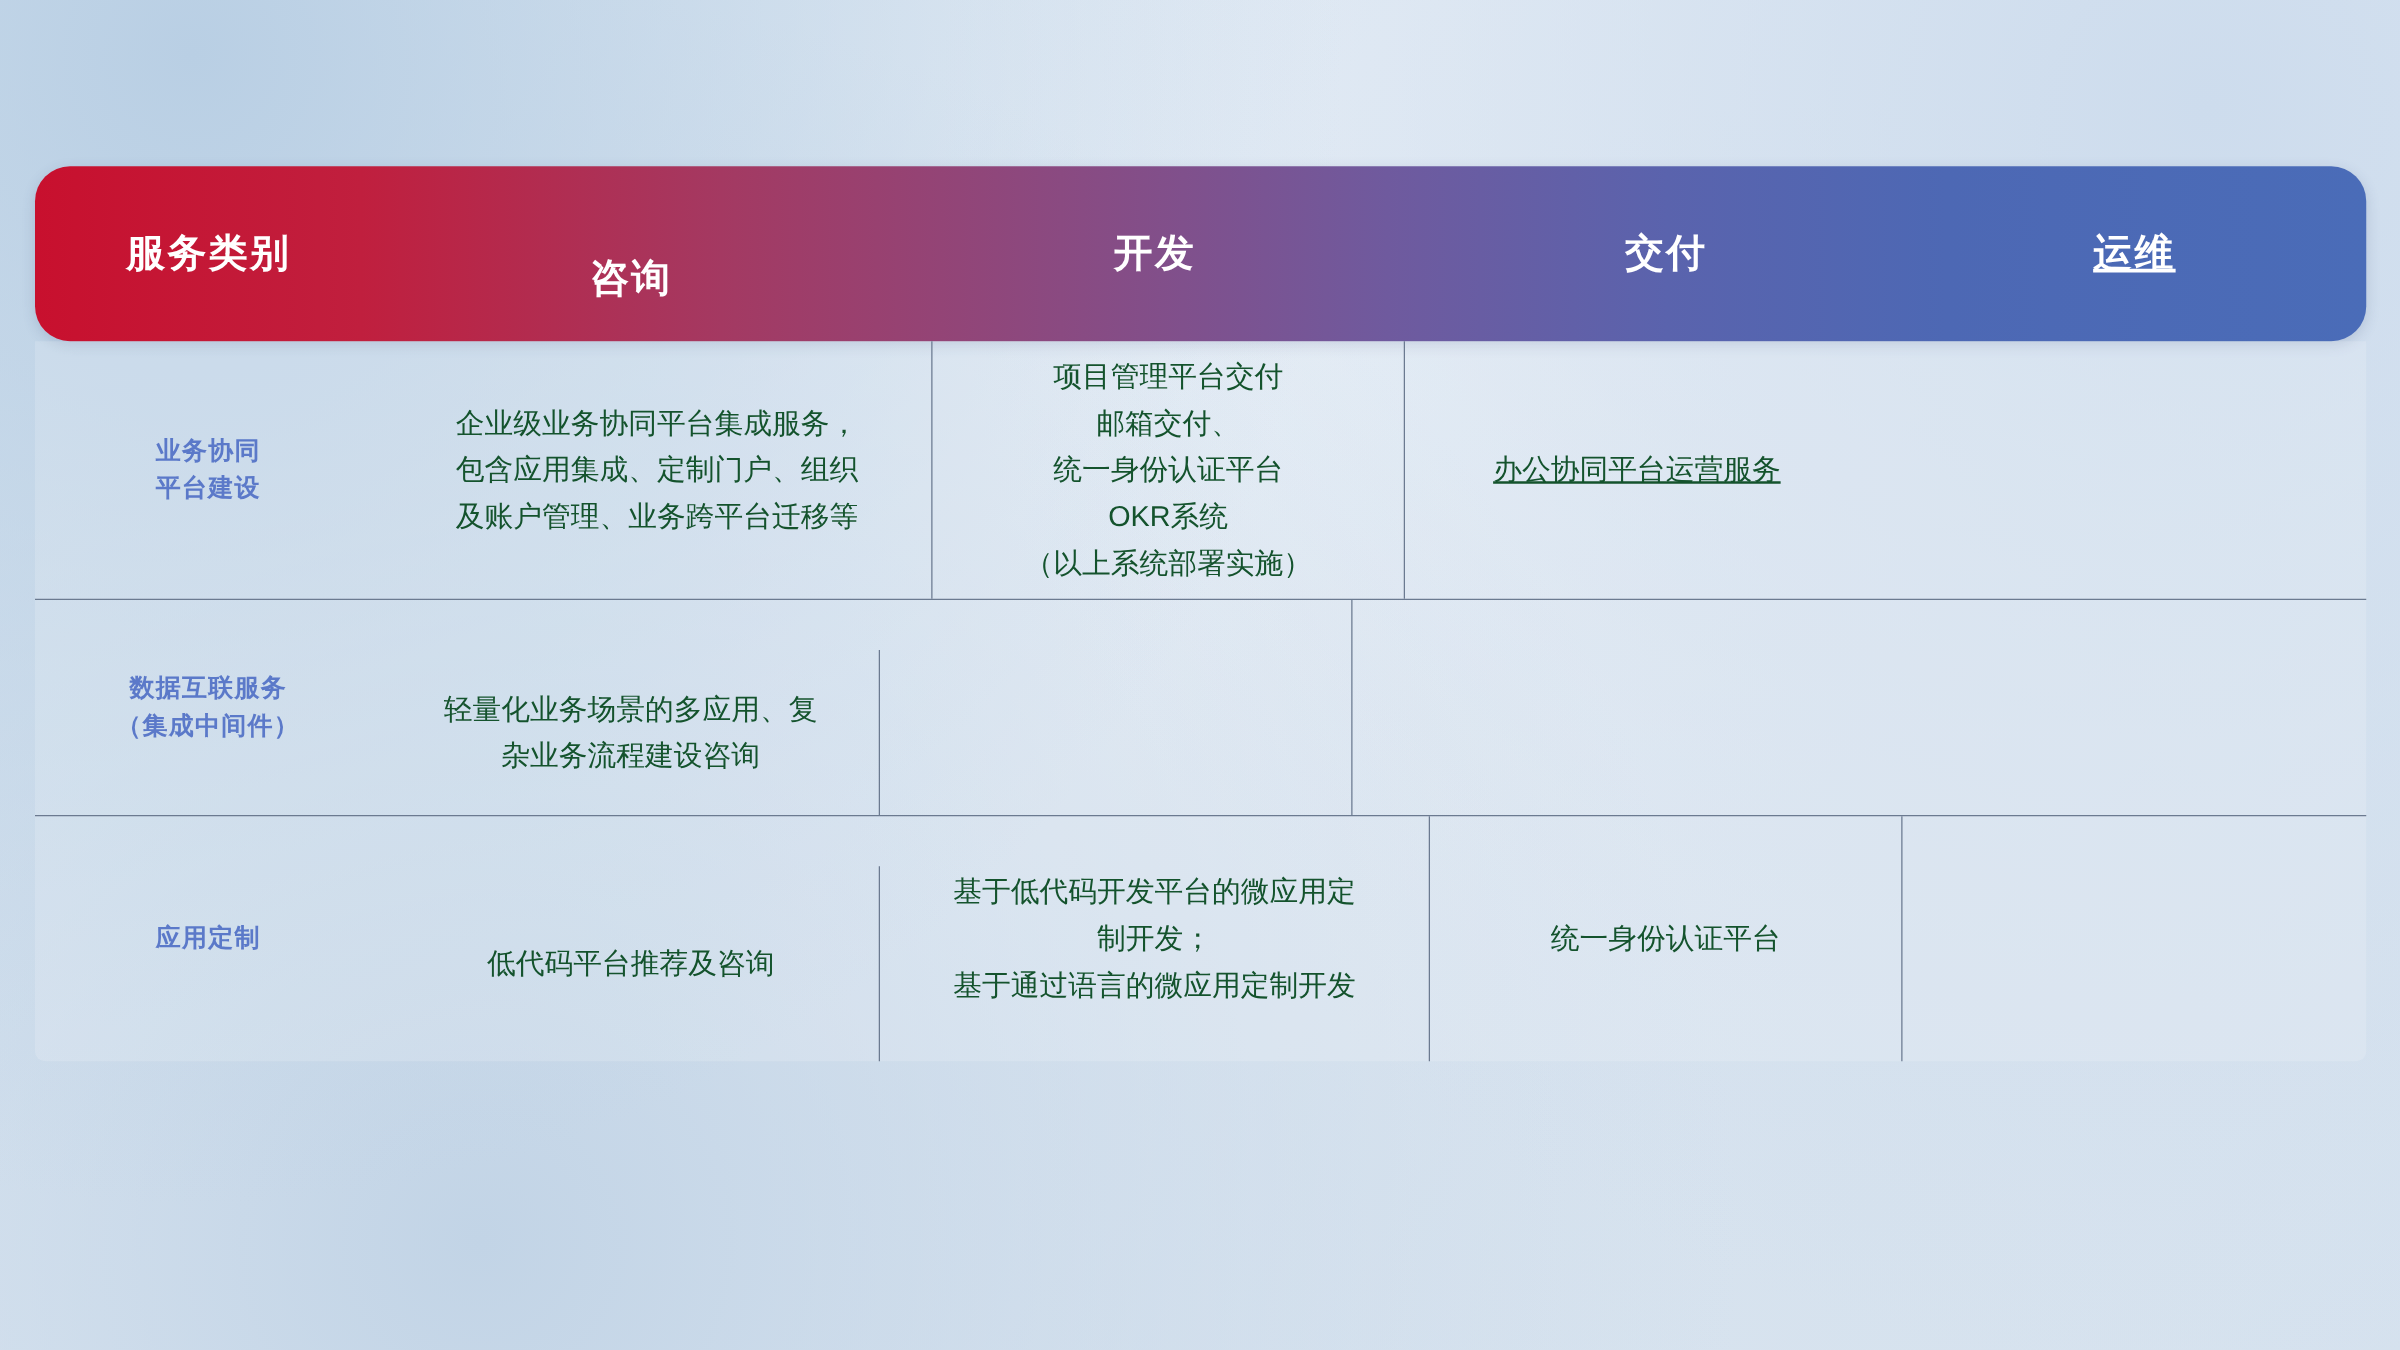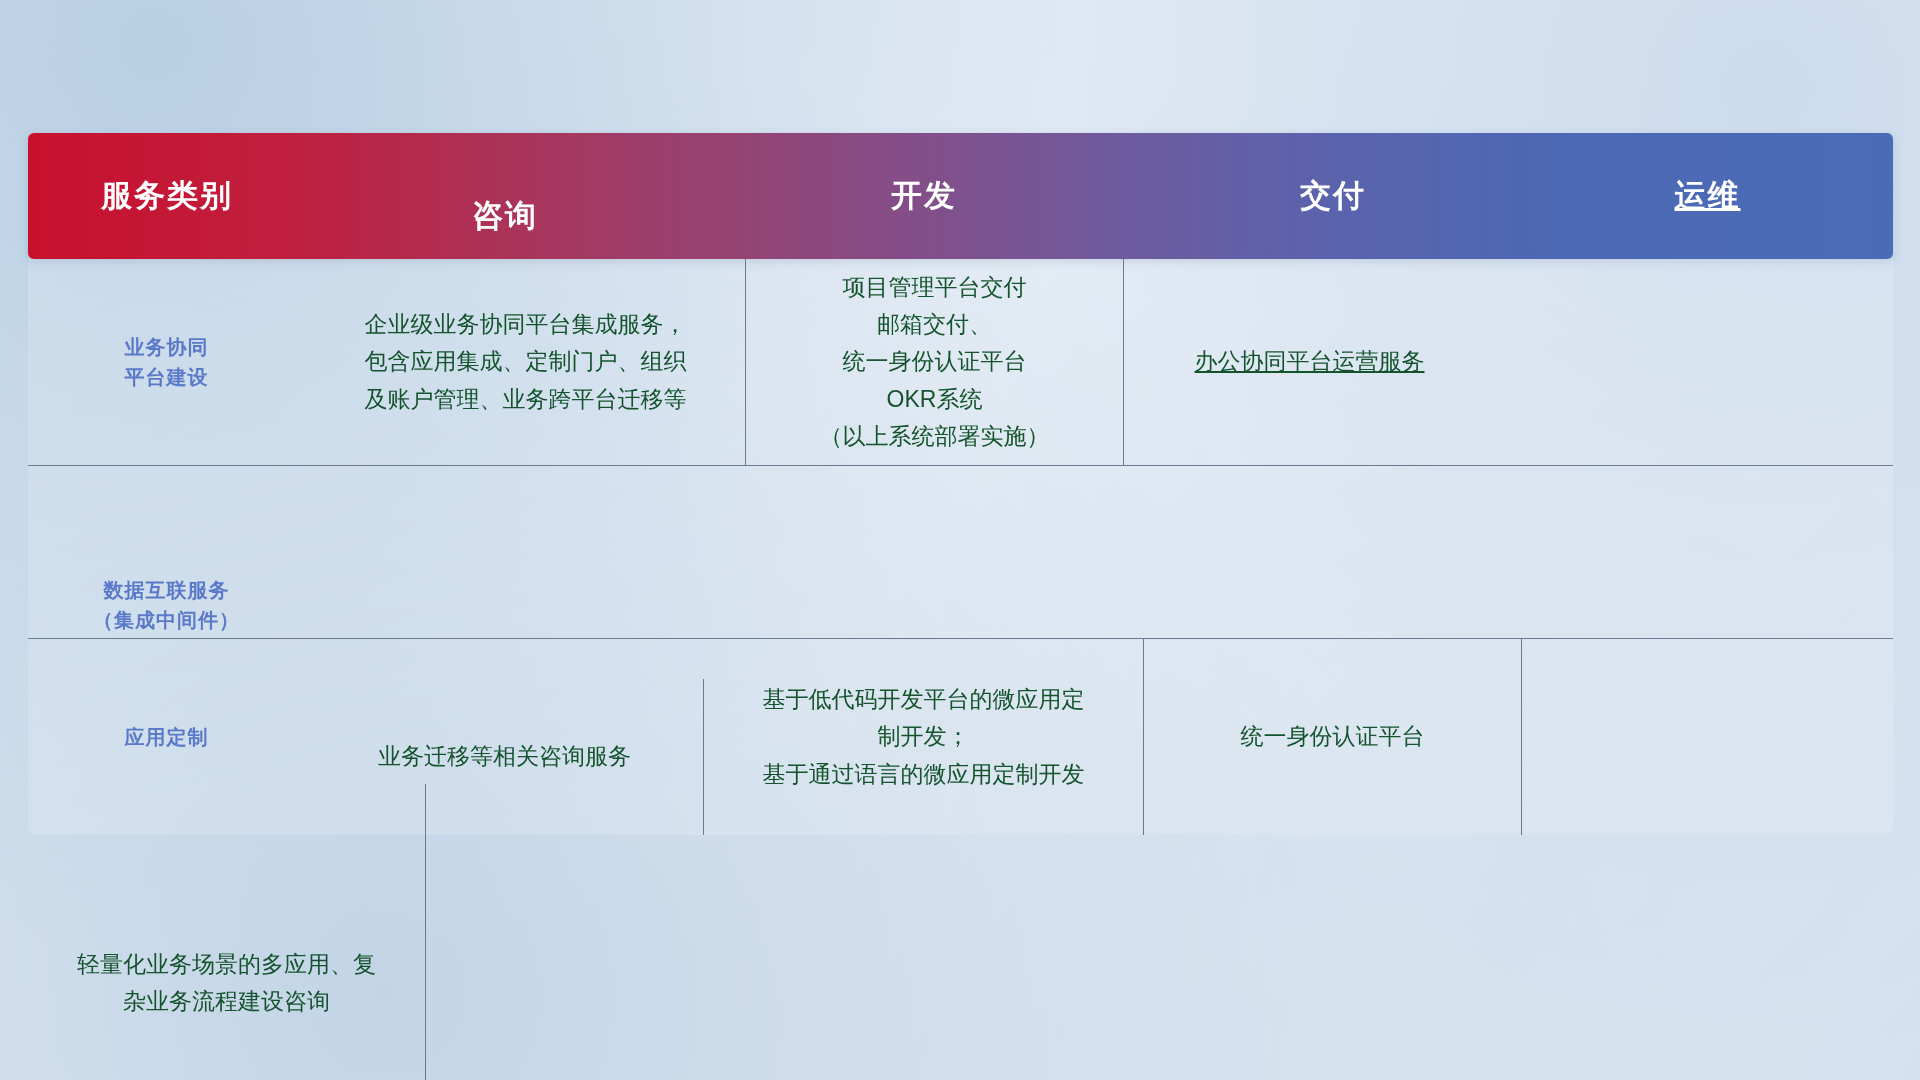--- a/index.html
+++ b/index.html
@@ -29,22 +29,22 @@
     position: absolute;
     left: 28px;
     top: 133px;
     width: 1865px;
     height: 820px;
   }
 
   
   .table-header {
     display: flex;
-    height: 126px;
-    border-radius: 6px;
+    height: 140px;
+    border-radius: 28px;
     background: linear-gradient(90deg,
       #c8102e 0%,
       #c01f3e 14%,
       #a33a63 30%,
       #8a4a81 44%,
       #6f5a9e 58%,
       #5a63ad 70%,
       #4d68b4 82%,
       #4a6cb8 100%);
     box-shadow: 0 3px 10px rgba(60,80,120,0.18);
@@ -93,21 +93,21 @@
     color: #5b79c9;
     font-weight: bold;
     font-size: 20px;
     letter-spacing: 1px;
     line-height: 1.5;
   }
   
   .row .cell.category { border-right-color: transparent; }
 
   .row-1 { height: 206px; }
-  .row-2 { height: 172px; flex-direction: column; }
+  .row-2 { height: 172px; }
   .row-3 { height: 196px; }
 
   
   .c1 { width: 278px; flex: 0 0 278px; }
   .c2 { width: 398px; flex: 0 0 398px; margin-top: 40px; }
   .c3 { width: 440px; flex: 0 0 440px; }
   .c4 { width: 378px; flex: 0 0 378px; }
   .c5 { width: 371px; flex: 0 0 371px; text-decoration: underline; }
 </style>
 </head>
@@ -144,21 +144,21 @@
         <div class="cell category c1">数据互联服务
 （集成中间件）</div>
         <div class="cell c2">轻量化业务场景的多应用、复
 杂业务流程建设咨询</div>
         <div class="cell c4"></div>
         <div class="cell c5"></div>
       </div>
 
       <div class="row row-3">
         <div class="cell category c1">应用定制</div>
-        <div class="cell c2">业务迁移等相关咨询服务</div>
+        <div class="cell c2">低代码平台推荐及咨询</div>
         <div class="cell c3">基于低代码开发平台的微应用定
 制开发；
 基于通过语言的微应用定制开发</div>
         <div class="cell c4">统一身份认证平台</div>
         <div class="cell c5"></div>
       </div>
 
     </div>
   </div>
 </div>

